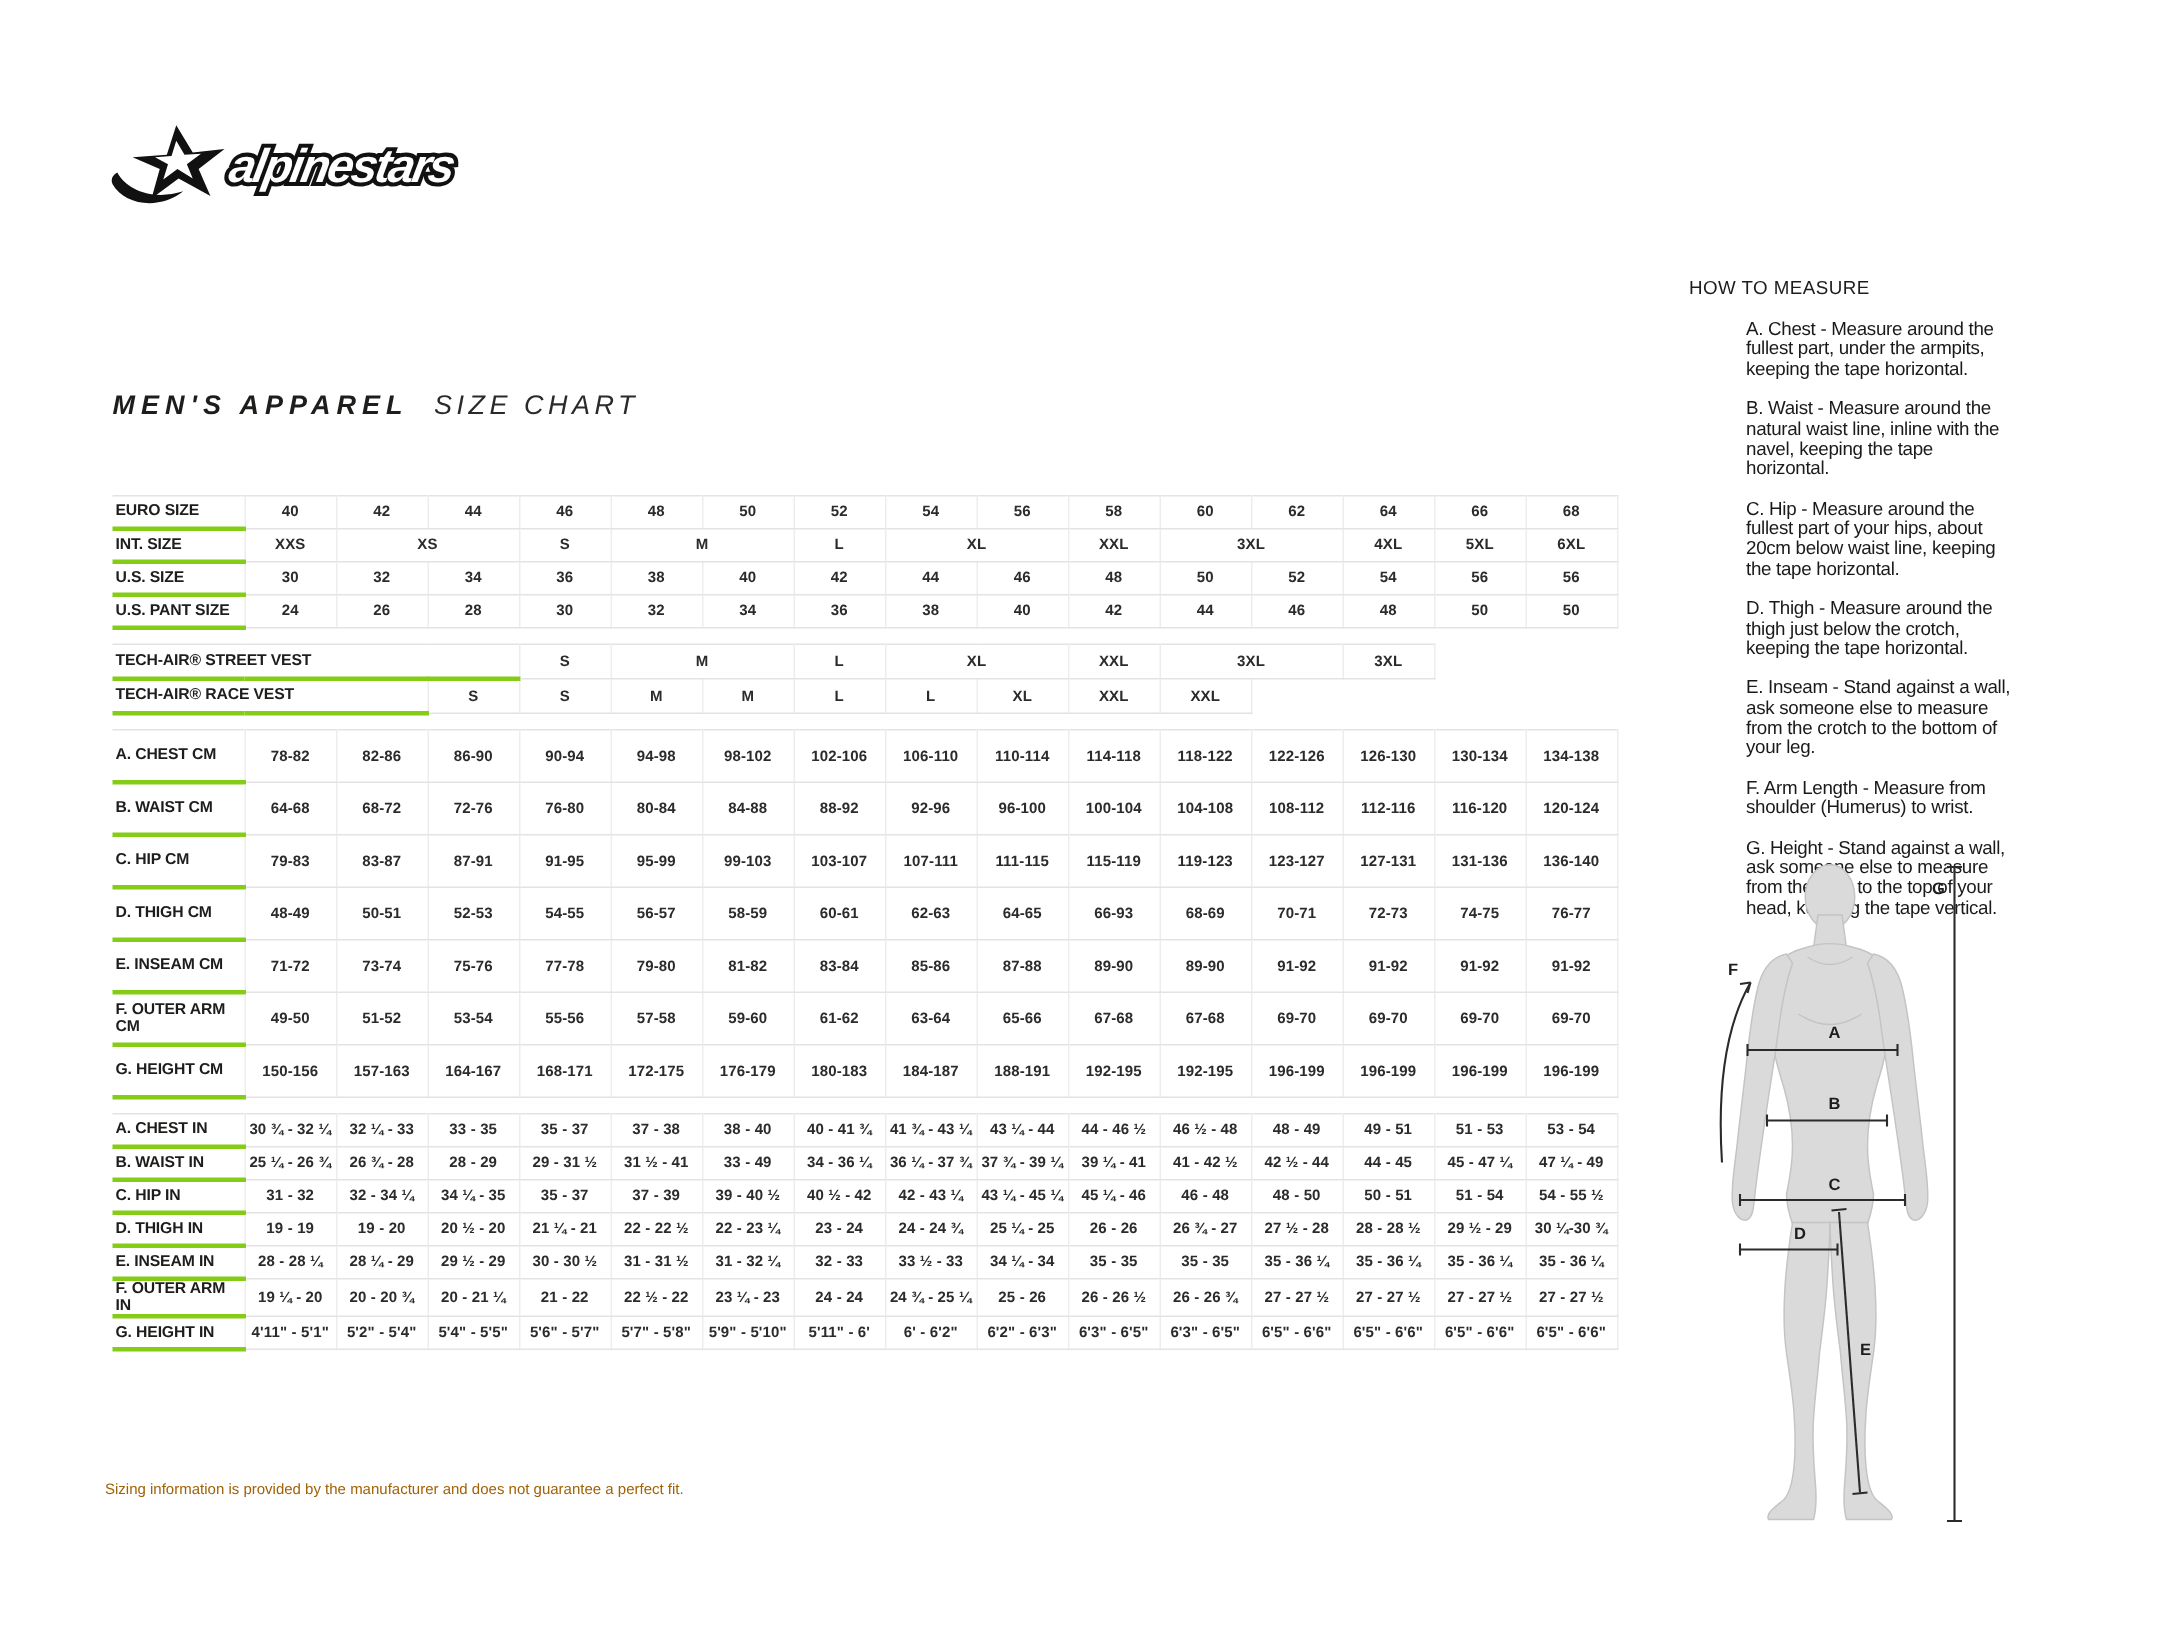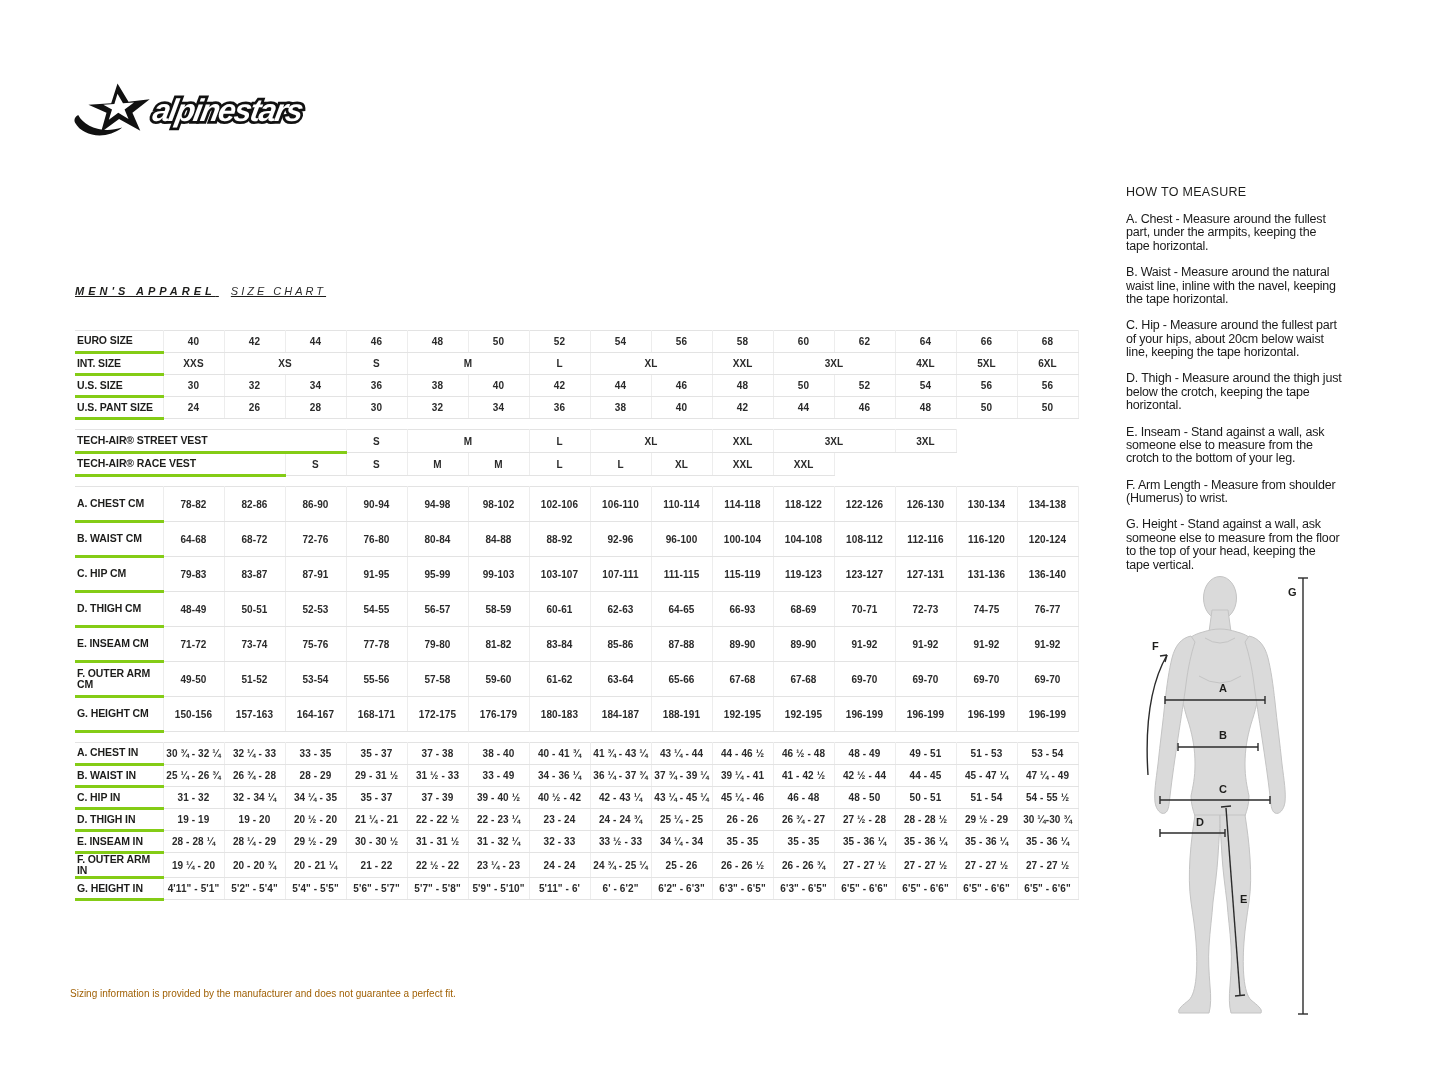--- a/index.html
+++ b/index.html
@@ -4,21 +4,21 @@
 <style>
   * { margin:0; padding:0; box-sizing:border-box; }
   html,body { background:#ffffff; }
   body { font-family:"Liberation Sans", sans-serif; color:#1d1d1b; }
   #canvas { position:relative; width:1445px; height:1084px; background:#fff; overflow:hidden; }
 
   
   #logo { position:absolute; left:70px; top:82px; }
 
   
-  #title { position:absolute; left:75px; top:285px; font-style:italic; font-size:11px; white-space:nowrap;text-decoration:underline; }
+  #title { position:absolute; left:75px; top:260px; font-style:italic; font-size:18px; white-space:nowrap; }
   #title .t-bold { font-weight:700; letter-spacing:4px; }
   #title .t-light { font-weight:400; letter-spacing:3px; margin-left:12px; color:#2a2a2a; }
 
   
   #size-table { position:absolute; left:75px; top:330px; width:1003px;
     border-collapse:collapse; table-layout:fixed; }
   #size-table col.lbl { width:88px; }
   #size-table col.dat { width:61px; }
   #size-table th, #size-table td { font-weight:700; vertical-align:middle; }
   #size-table th { text-align:left; font-size:10.5px; letter-spacing:-0.1px; padding-left:2px; line-height:1.05;
@@ -28,21 +28,21 @@
   #size-table tr { height:22px; }
   #size-table tr.vest { height:23px; }
   #size-table tr.cm { height:35px; }
   #size-table tr.gap { height:11px; }
   #size-table tr.gap td { border:none; }
   #size-table td.empty { border:none; }
 
   
   #measure { position:absolute; left:1126px; top:185px; width:216px; }
   #measure h3 { font-size:12.5px; font-weight:400; letter-spacing:0.3px; margin-bottom:14px; }
-  #measure p { font-size:12.5px; line-height:1.07; letter-spacing:-0.2px; margin-bottom:13px; color:#1a1a1a; }
+  #measure p { font-size:12.5px; line-height:1.07; letter-spacing:-0.2px; margin-bottom:13px; color:#1a1a1a;margin-left:38px; }
 
   
   #figure { position:absolute; left:1135px; top:572px; }
 
   
   #footer { position:absolute; left:70px; top:986px; font-size:10px; line-height:15px; color:#a16207; }
 </style>
 </head>
 <body>
 
@@ -328,21 +328,21 @@
           <td>49 - 51</td>
           <td>51 - 53</td>
           <td>53 - 54</td>
         </tr>
         <tr class="in">
           <th>B. WAIST IN</th>
           <td>25 ¼ - 26 ¾</td>
           <td>26 ¾ - 28</td>
           <td>28 - 29</td>
           <td>29 - 31 ½</td>
-          <td>31 ½ - 33</td>
+          <td>31 ½ - 41</td>
           <td>33 - 49</td>
           <td>34 - 36 ¼</td>
           <td>36 ¼ - 37 ¾</td>
           <td>37 ¾ - 39 ¼</td>
           <td>39 ¼ - 41</td>
           <td>41 - 42 ½</td>
           <td>42 ½ - 44</td>
           <td>44 - 45</td>
           <td>45 - 47 ¼</td>
           <td>47 ¼ - 49</td>

